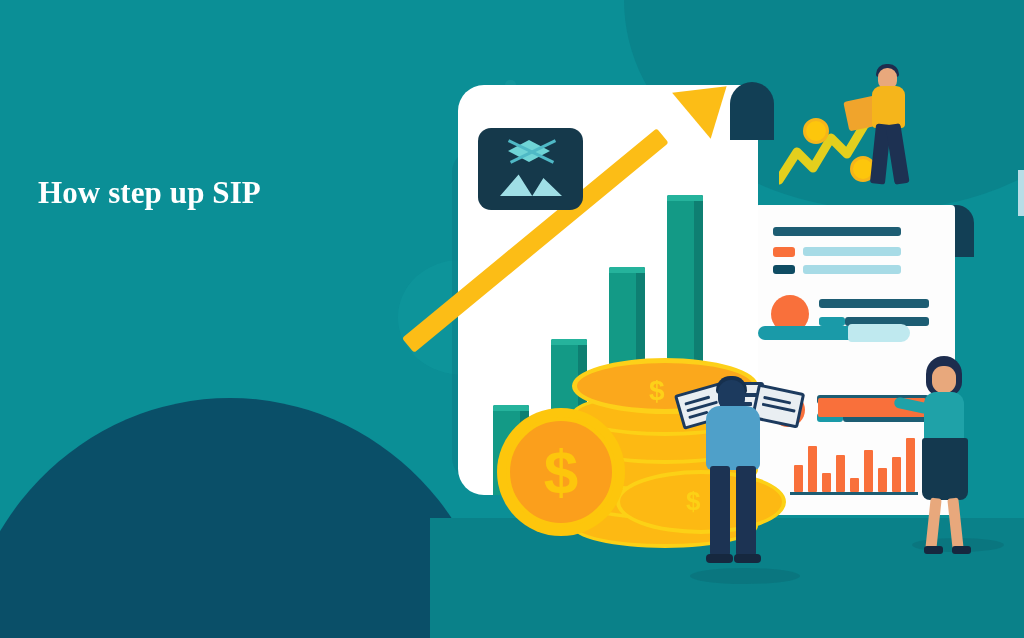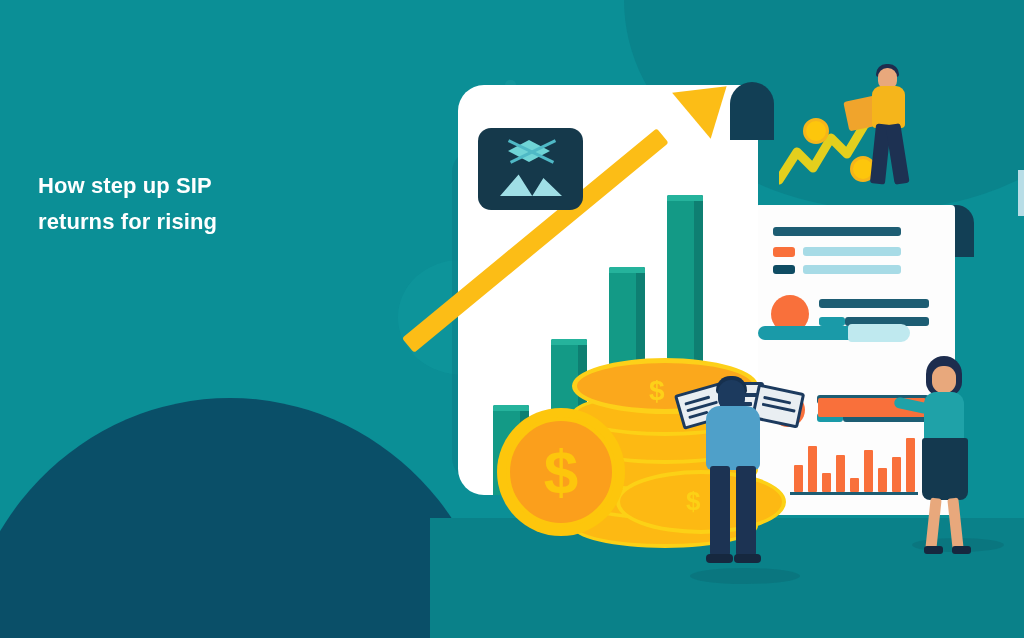--- a/index.html
+++ b/index.html
@@ -33,22 +33,23 @@
   .bg-plus:after{left:0;top:10px;width:30px;height:11px;}
   .bg-blob{
     position:absolute;left:398px;top:260px;width:120px;height:115px;
     border-radius:52% 48% 45% 55%/50% 55% 45% 50%;
     background:#0e959b;opacity:.85;
   }
 
   
   .headline{
     position:absolute;left:38px;top:168px;width:380px;
-    color:#ffffff;font-size:22px;font-weight:bold;line-height:1.62;
+    color:#ffffff;font-size:31px;font-weight:bold;line-height:1.62;
     letter-spacing:.1px;
+    font-family:Liberation Serif, serif;
   }
 
   
   .card{
     position:absolute;left:458px;top:85px;width:300px;height:410px;
     background:#ffffff;border-radius:26px 10px 10px 26px;
   }
   .card-shadow{
     position:absolute;left:452px;top:150px;width:34px;height:330px;
     background:#0a7b84;border-radius:22px 0 0 22px;opacity:.45;
@@ -196,21 +197,20 @@
 <div id="stage">
 
   <div class="bg-corner-tr"></div>
   <div class="bg-circle-bl"></div>
   <div class="bg-ground"></div>
   <div class="bg-blob"></div>
   <div class="bg-plus"></div>
 
   <div class="headline">
     <div>How step up SIP</div>
-    <div>returns for rising</div>
   </div>
 
   <div class="doc-arch"></div>
   <div class="doc">
     <div class="dl" style="left:18px;top:22px;width:128px;height:9px;background:#1d5d73;"></div>
     <div class="doc-dot" style="left:18px;top:42px;width:22px;height:10px;border-radius:3px;"></div>
     <div class="dl" style="left:48px;top:42px;width:98px;height:9px;background:#a7dbe6;"></div>
     <div class="dl" style="left:18px;top:60px;width:22px;height:9px;background:#0f4c63;"></div>
     <div class="dl" style="left:48px;top:60px;width:98px;height:9px;background:#a7dbe6;"></div>
 

